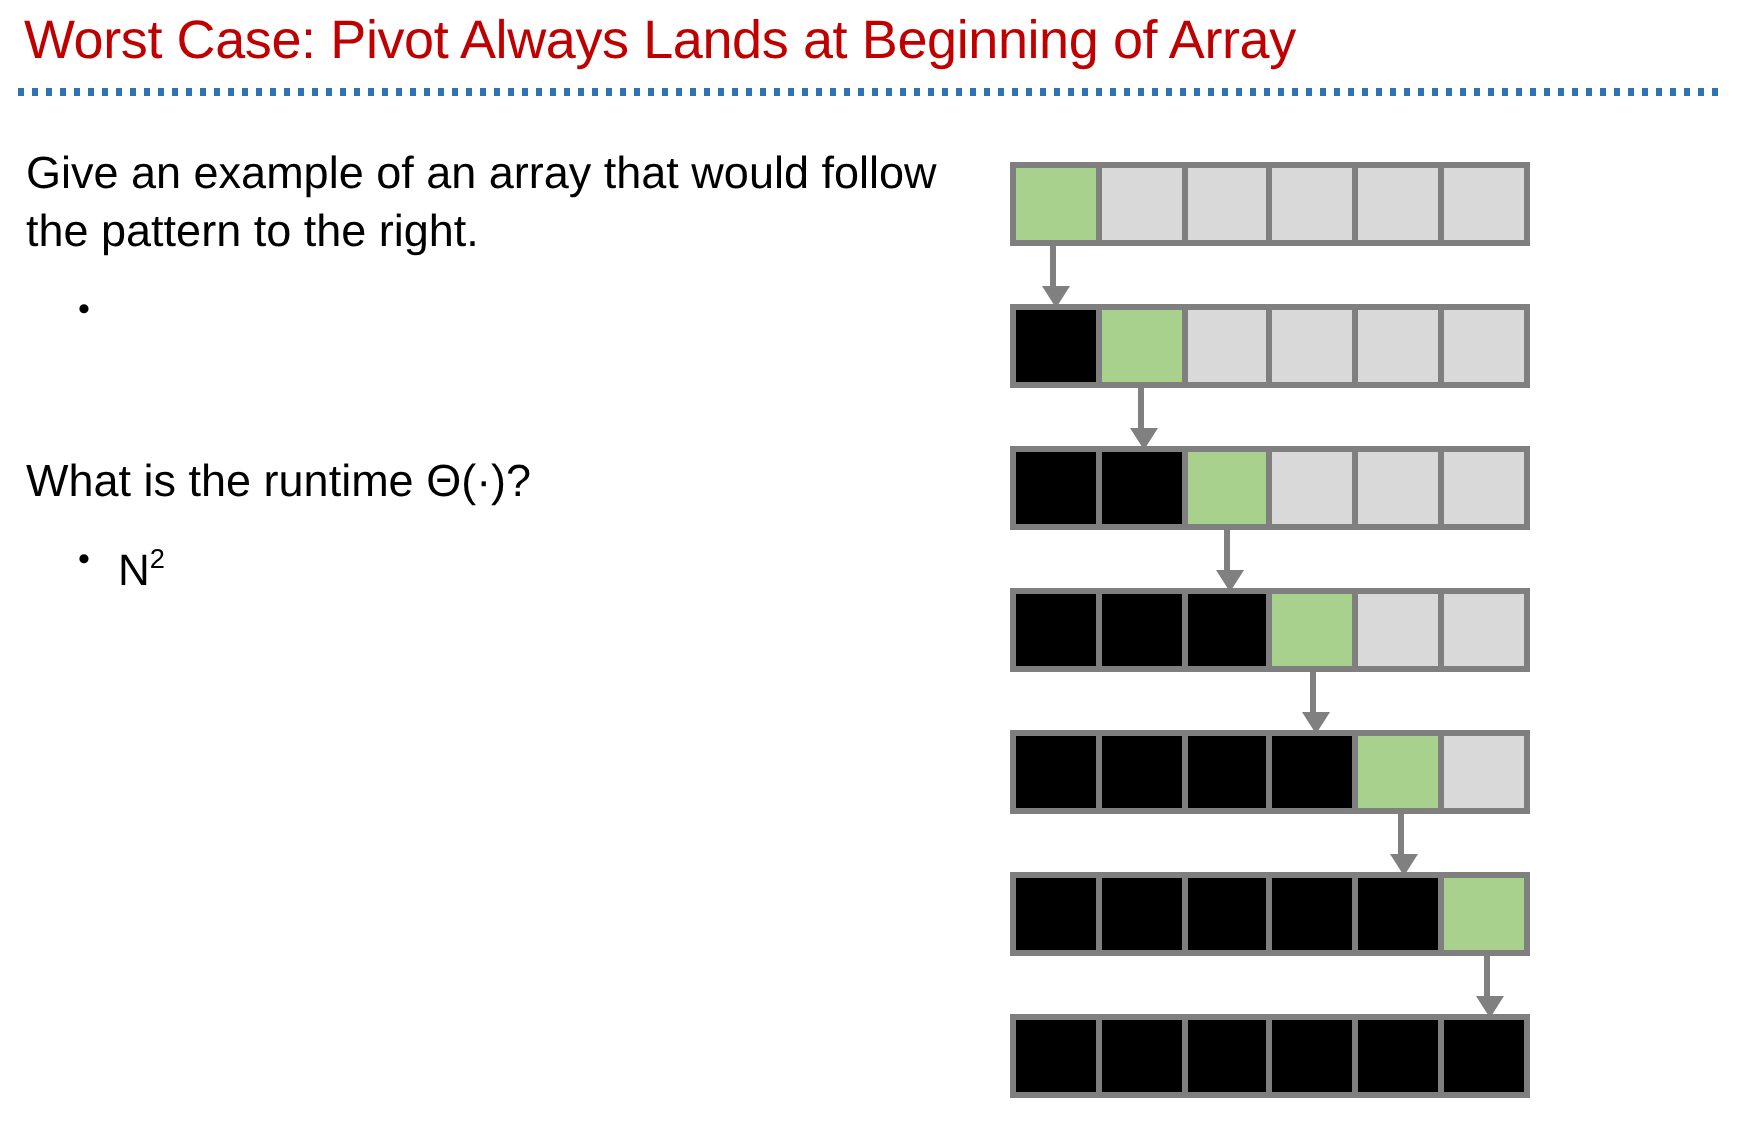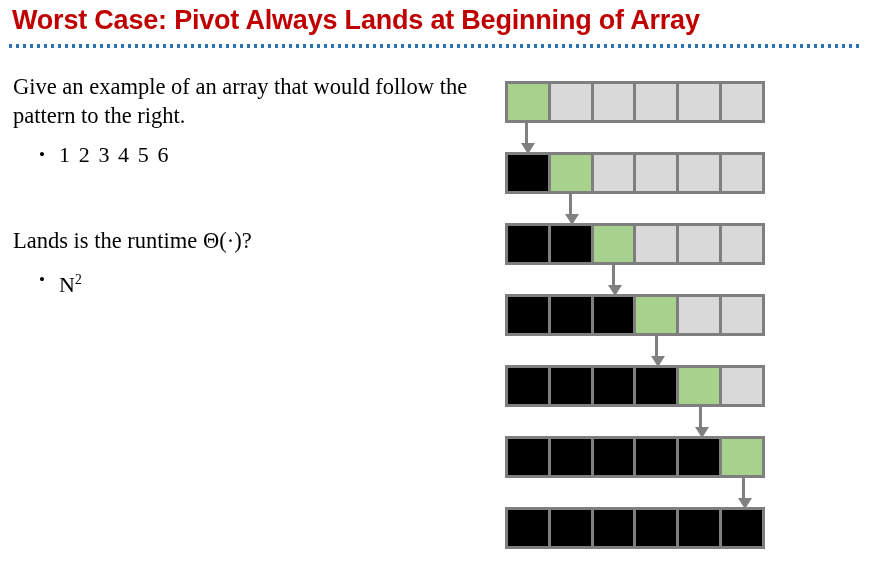--- a/index.html
+++ b/index.html
@@ -15,21 +15,21 @@
     font-family: "Liberation Sans", sans-serif;
     color: #000000;
   }
 
   
   #slide-title {
     position: absolute;
     left: 12px;
     top: 5px;
     font-size: 27px;
-    font-weight: bold;
+    font-weight: normal;
     color: #C00000;
     letter-spacing: -0.2px;
     white-space: nowrap;
   }
 
   
   #title-rule {
     position: absolute;
     left: 9px;
     top: 44px;
@@ -39,21 +39,20 @@
     background-size: 7px 4px;
     background-repeat: repeat-x;
   }
 
   
   #body-column {
     position: absolute;
     left: 13px;
     top: 72px;
     width: 470px;
-    font-family: Liberation Serif, serif;
   }
   .para {
     font-size: 22.5px;
     line-height: 29px;
     color: #000000;
   }
   .bullet-row {
     display: flex;
     align-items: flex-start;
     margin-top: 10px;
@@ -130,25 +129,24 @@
 <div id="slide-title">Worst Case: Pivot Always Lands at Beginning of Array</div>
 
 <div id="title-rule"></div>
 
 <div id="body-column">
 
   <div class="para">Give an example of an array that would follow the pattern to the right.</div>
 
   <div class="bullet-row">
     <span class="bullet-dot">•</span>
-    <span class="bullet-text">1 2 3 4 5 6</span>
   </div>
 
   <div id="runtime-block">
-    <div class="para">Lands is the runtime Θ(·)?</div>
+    <div class="para">What is the runtime Θ(·)?</div>
 
     <div class="bullet-row">
       <span class="bullet-dot">•</span>
       <span class="bullet-text tight"><span>N</span><sup>2</sup></span>
     </div>
   </div>
 
 </div>
 
 <div id="array-diagram">

